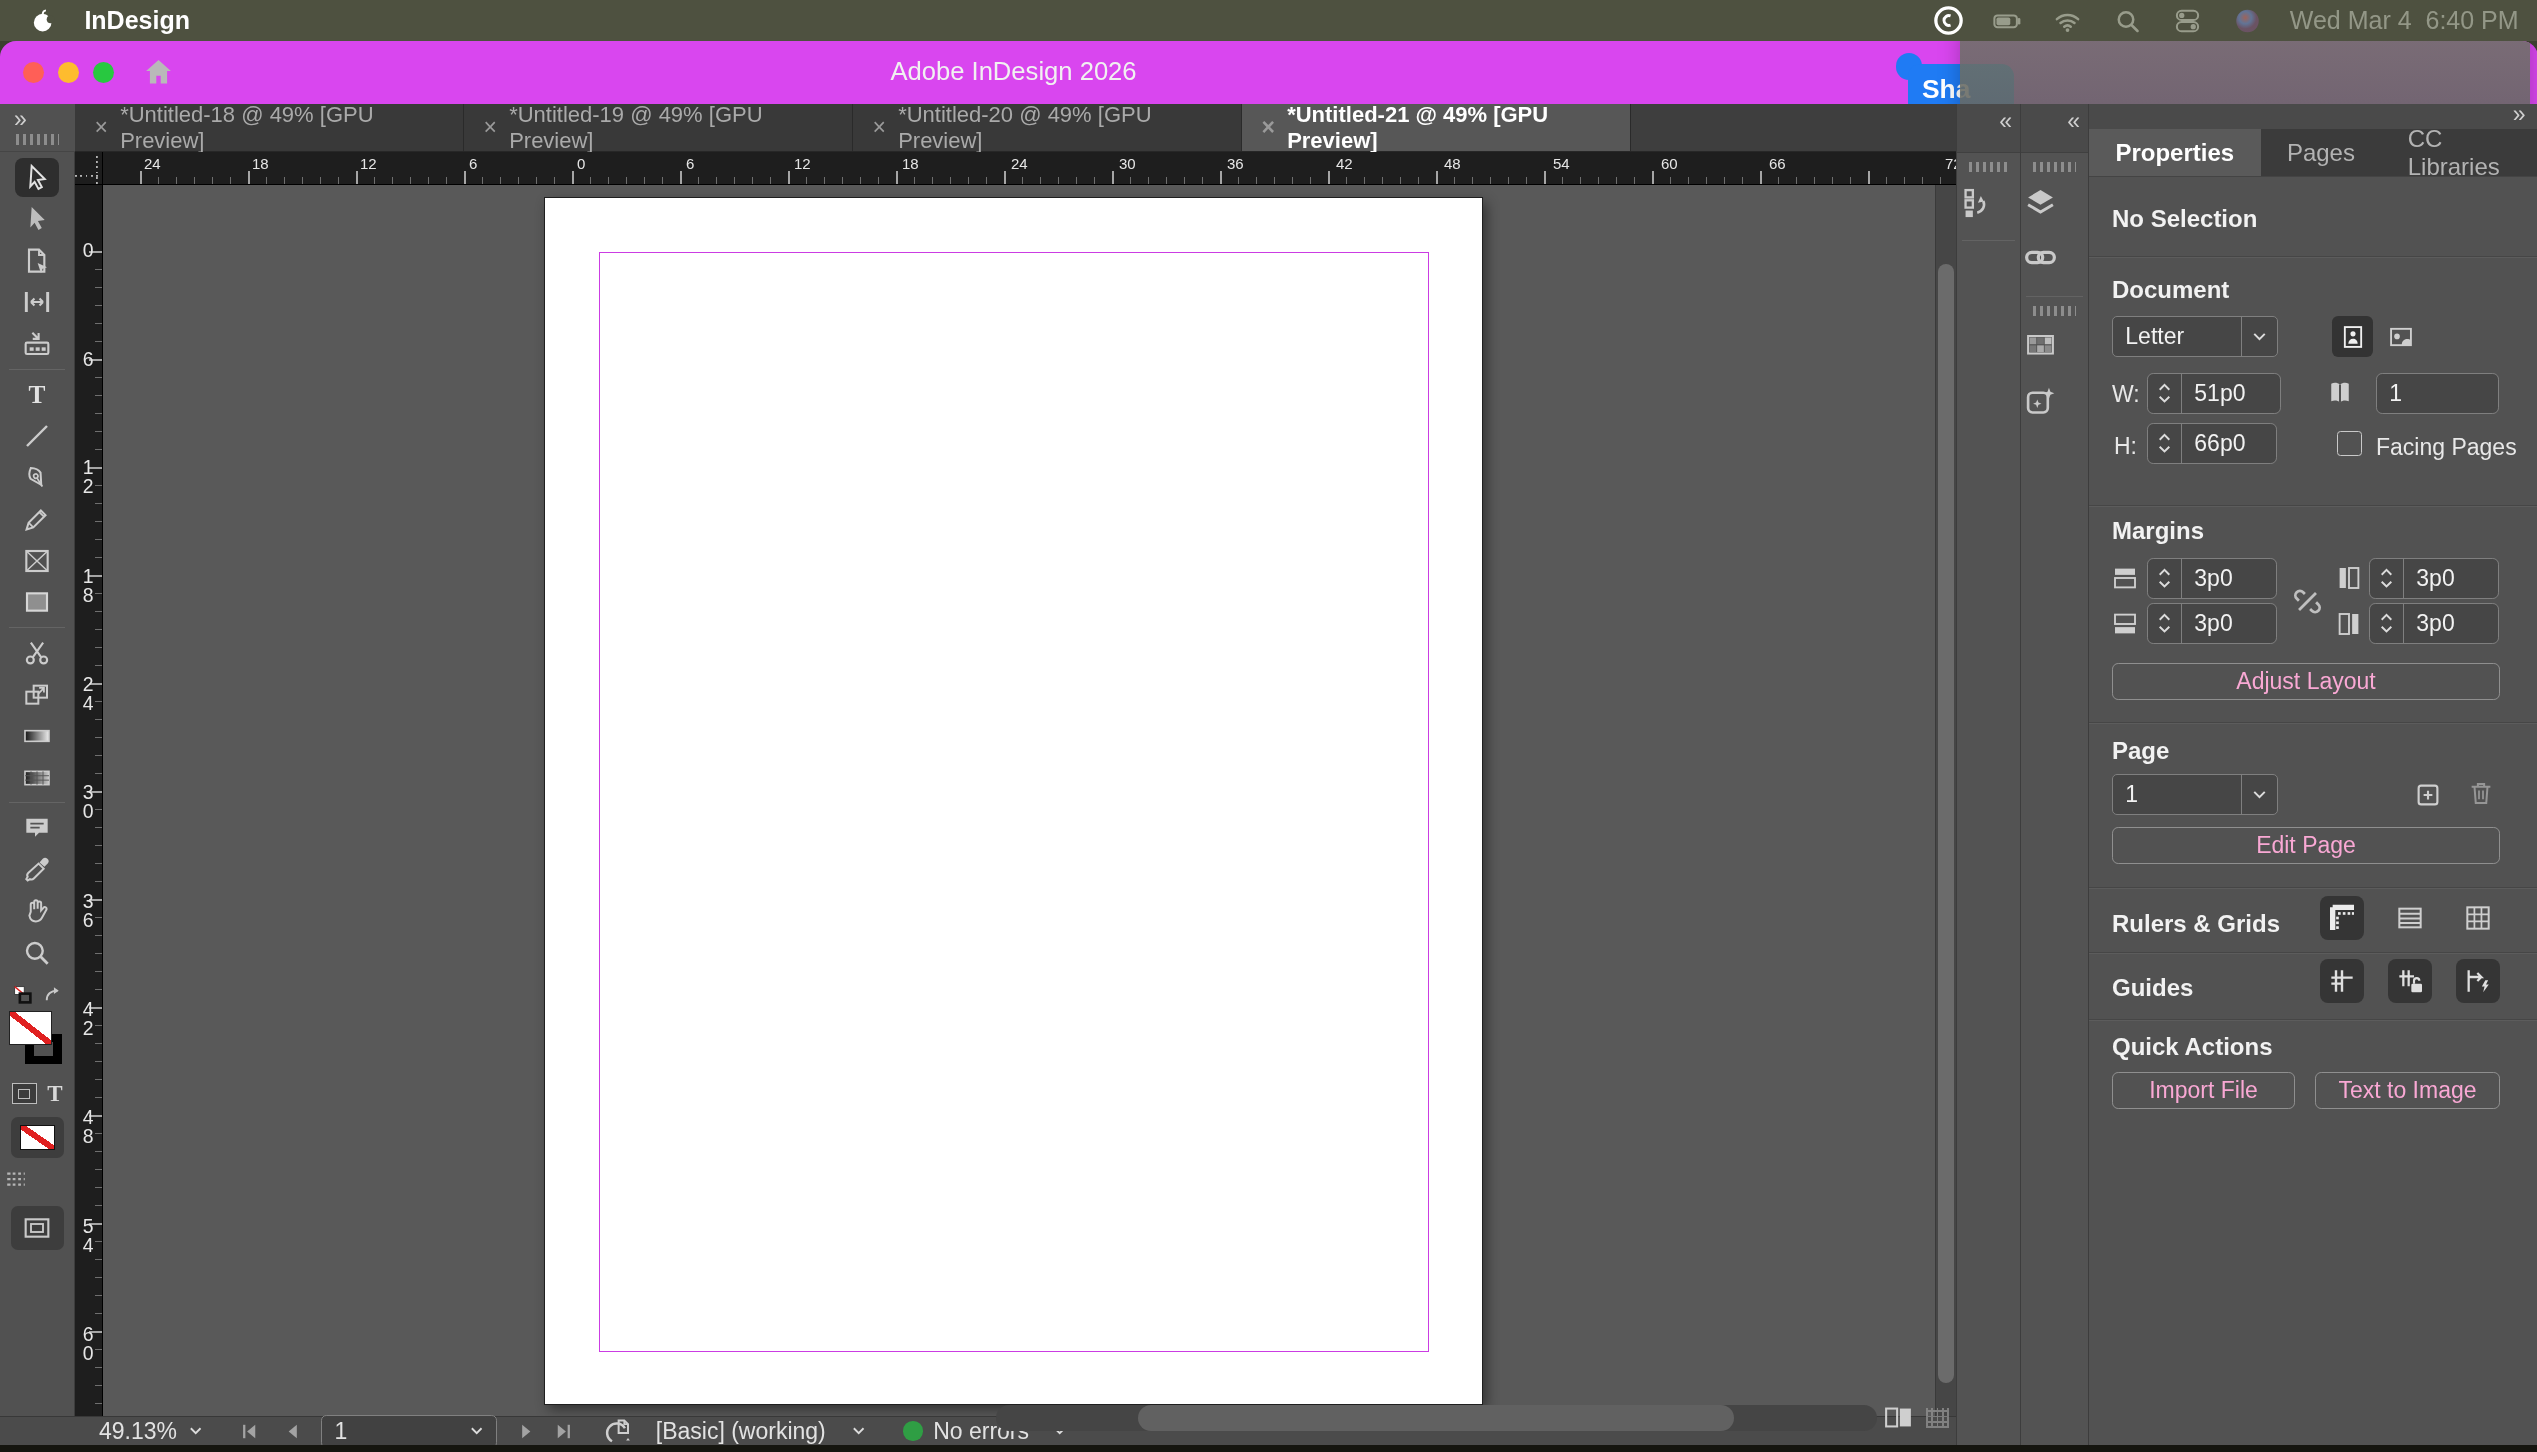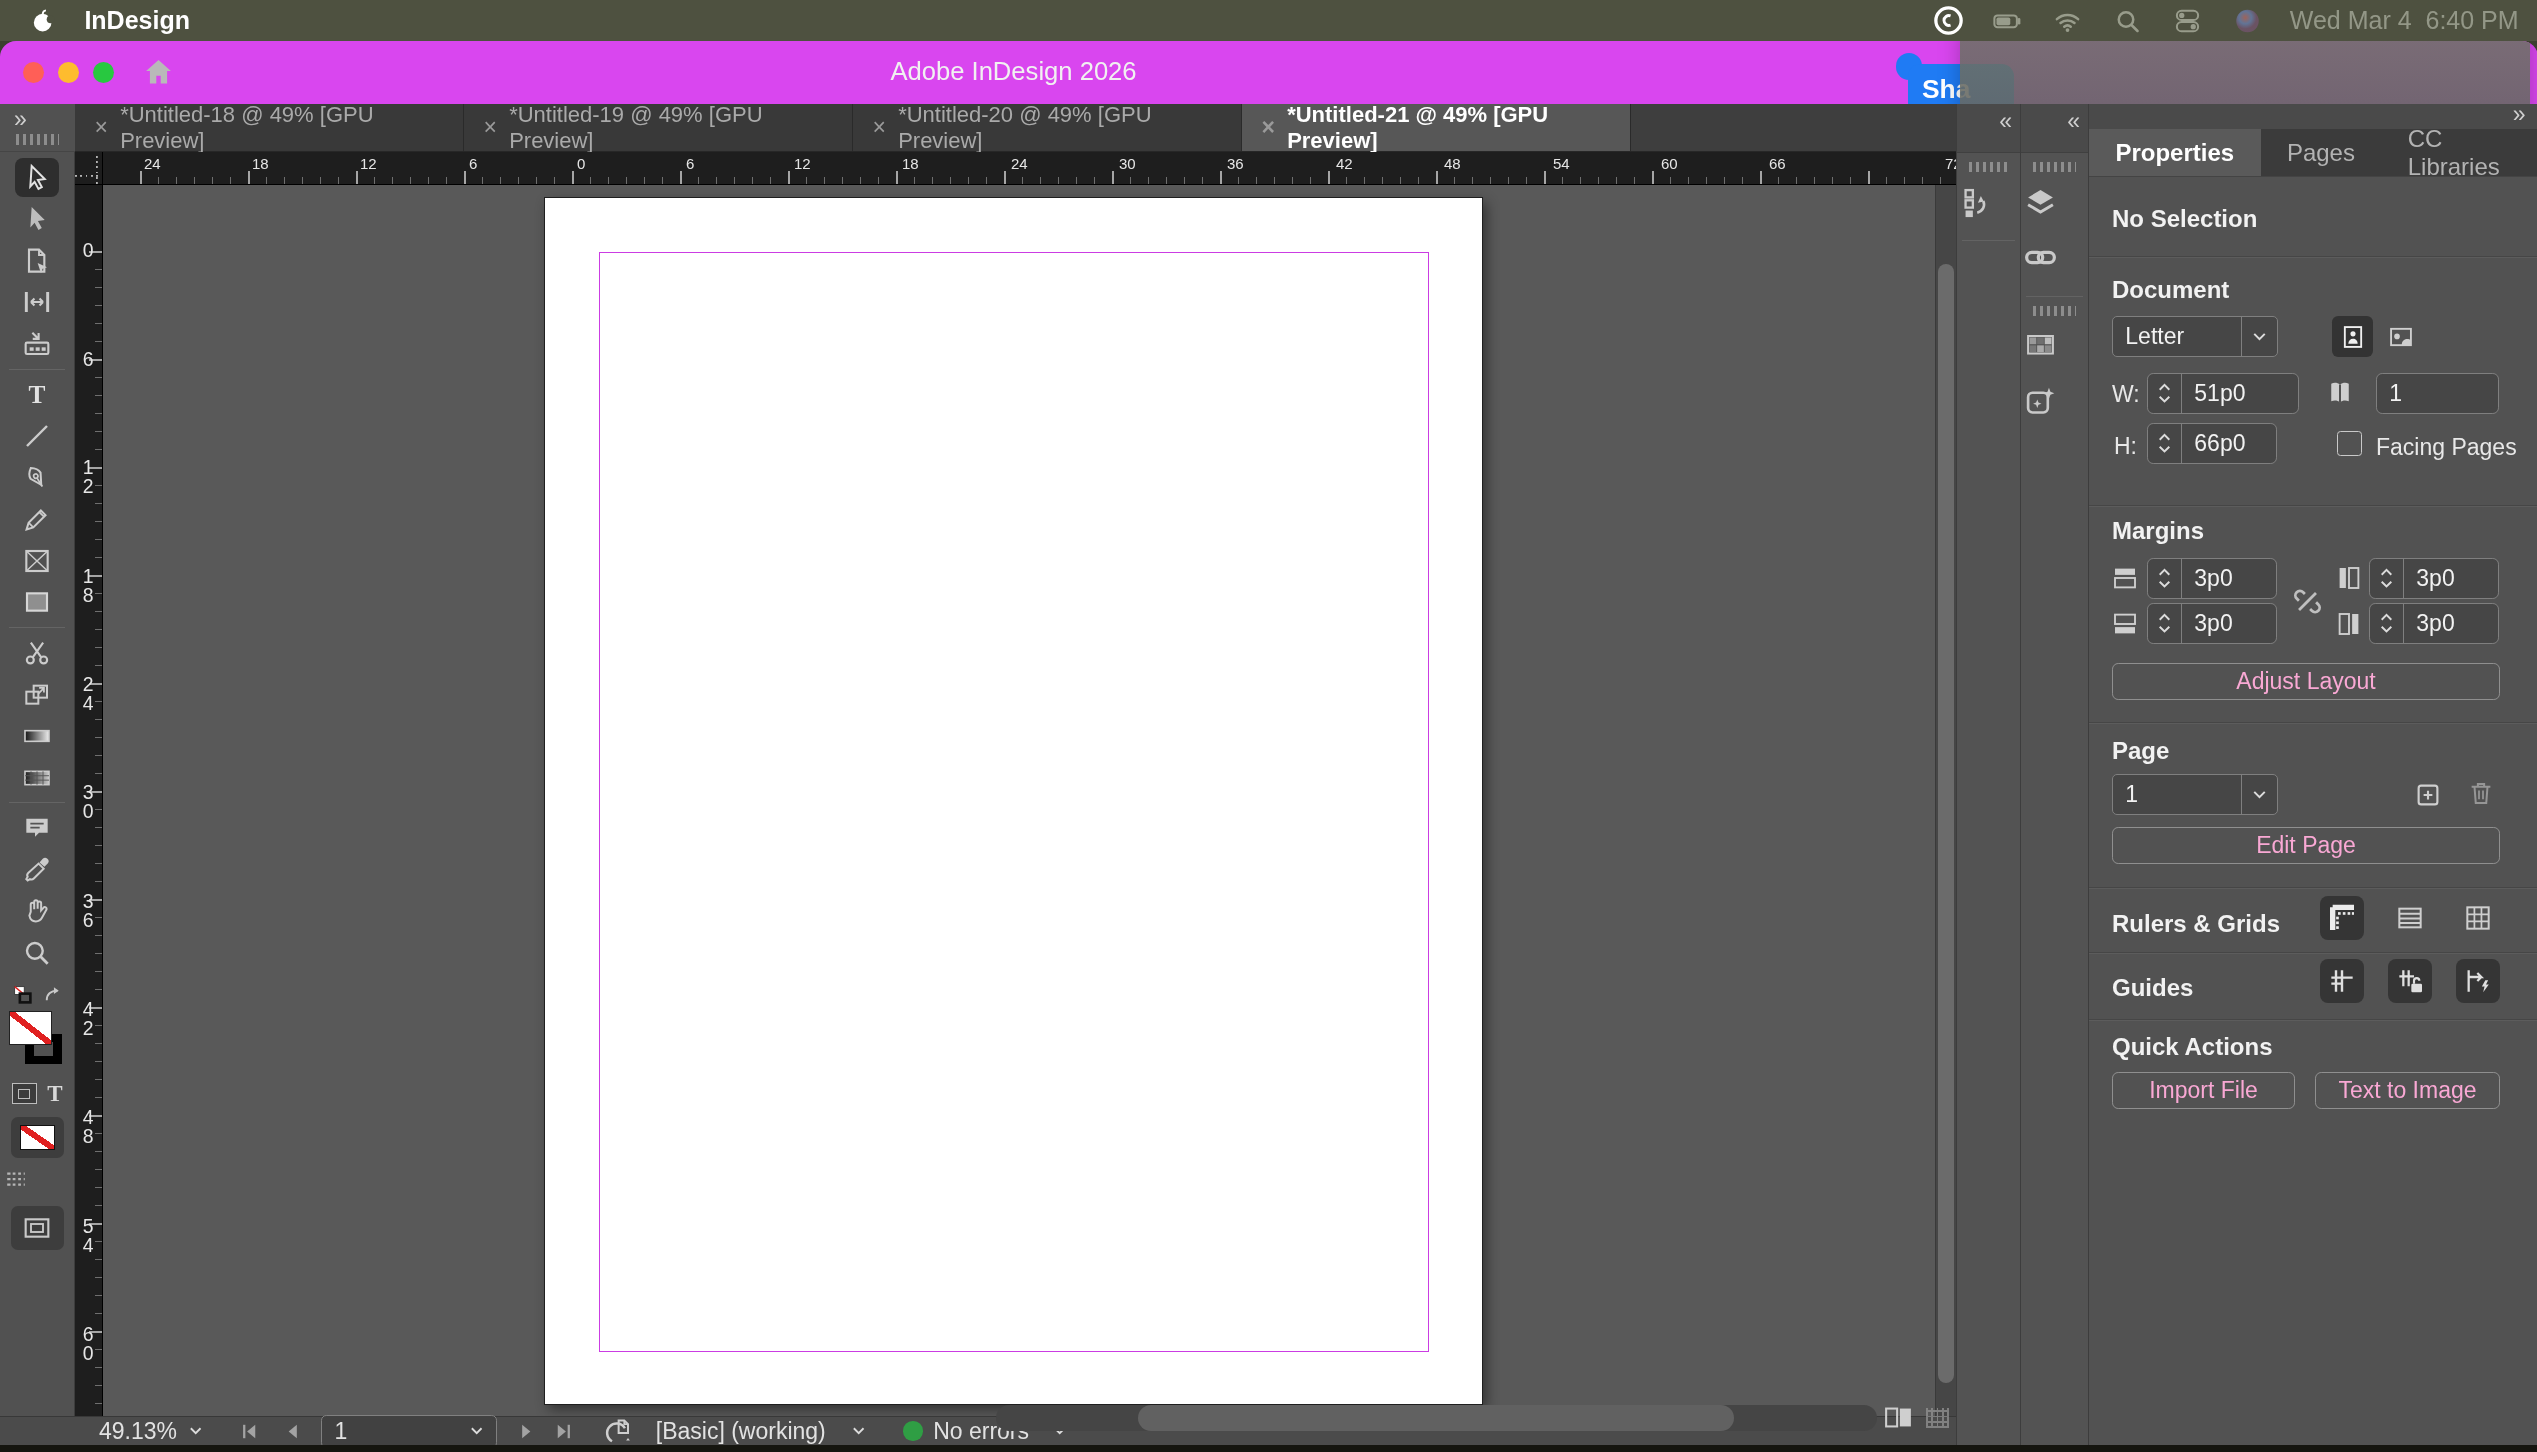--- a/index.html
+++ b/index.html
@@ -559,21 +559,21 @@
             <span class="ico">
               <svg viewBox="0 0 24 24">
                 <rect x="3.5" y="5" width="17" height="14" fill="none" stroke="#cfcfcf" stroke-width="1.6"></rect>
                 <circle cx="8.6" cy="11.5" r="2.4" fill="#cfcfcf"></circle>
                 <path d="M12.6 19c0-3.2 1.9-5.2 4.7-5.2 1.3 0 2.4.4 3.2 1.2v4z" fill="#cfcfcf"></path>
               </svg>
             </span>
           </div>
 
         <div class="plabel" style="left:23px;top:204px">W:</div>
-        <div class="field" style="left:58px;top:196px;width:152px">
+        <div class="field" style="left:58px;top:196px;width:134px">
           <span class="stepper">
               <span class="ico">
                 <svg viewBox="0 0 24 30">
                   <path d="M6.5 11L12 5.5 17.5 11" fill="none" stroke="#dcdcdc" stroke-width="2.2"></path>
                   <path d="M6.5 19L12 24.5 17.5 19" fill="none" stroke="#dcdcdc" stroke-width="2.2"></path>
                 </svg>
               </span>
             </span>
           <span class="val">51p0</span>
         </div>

